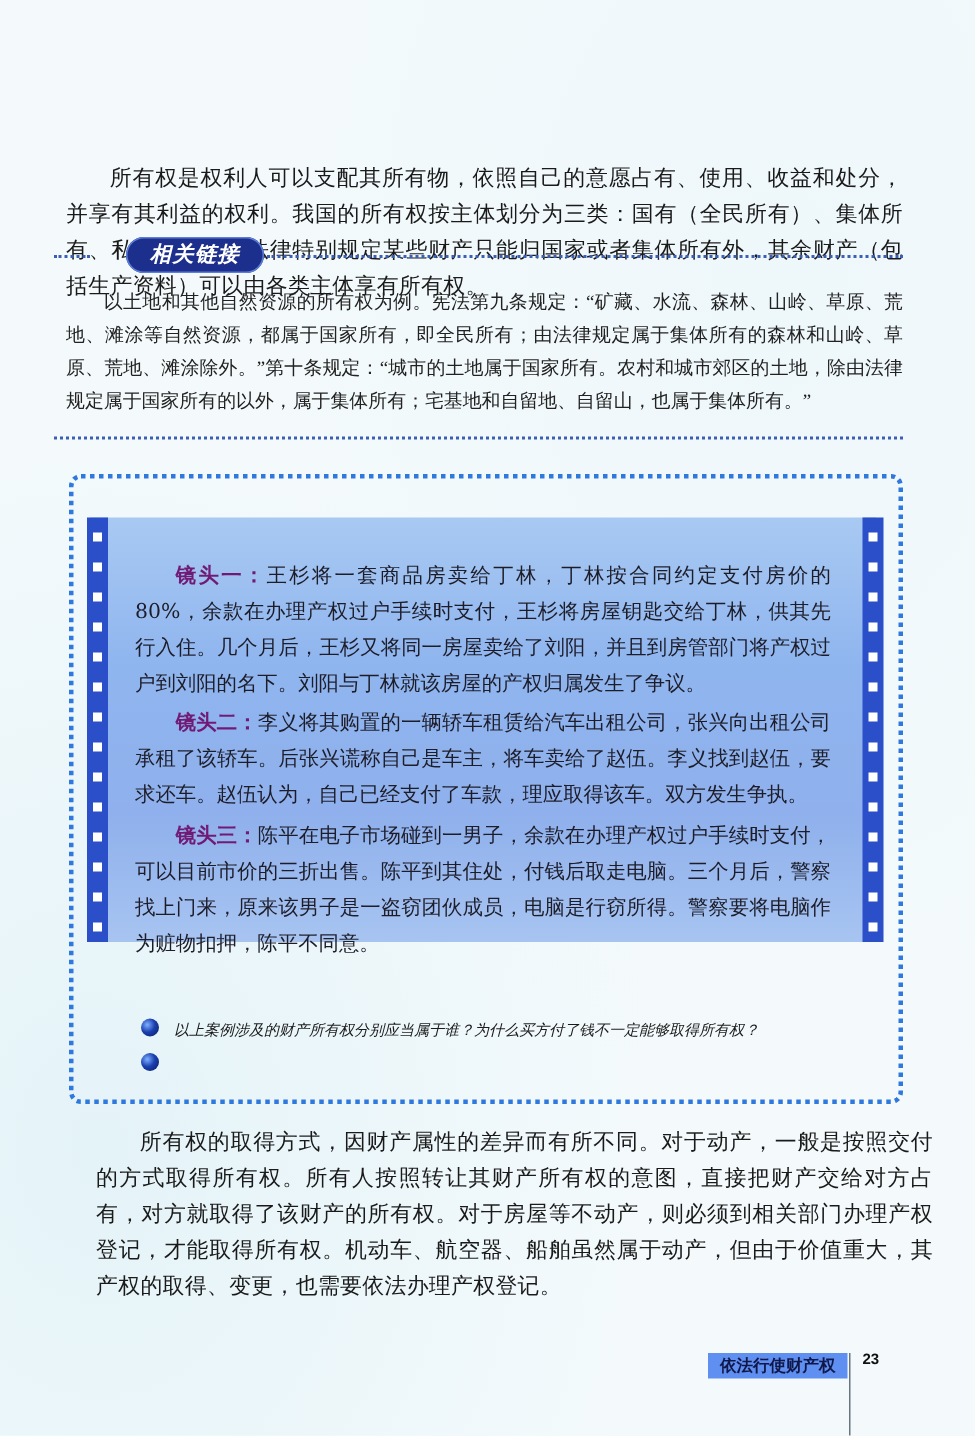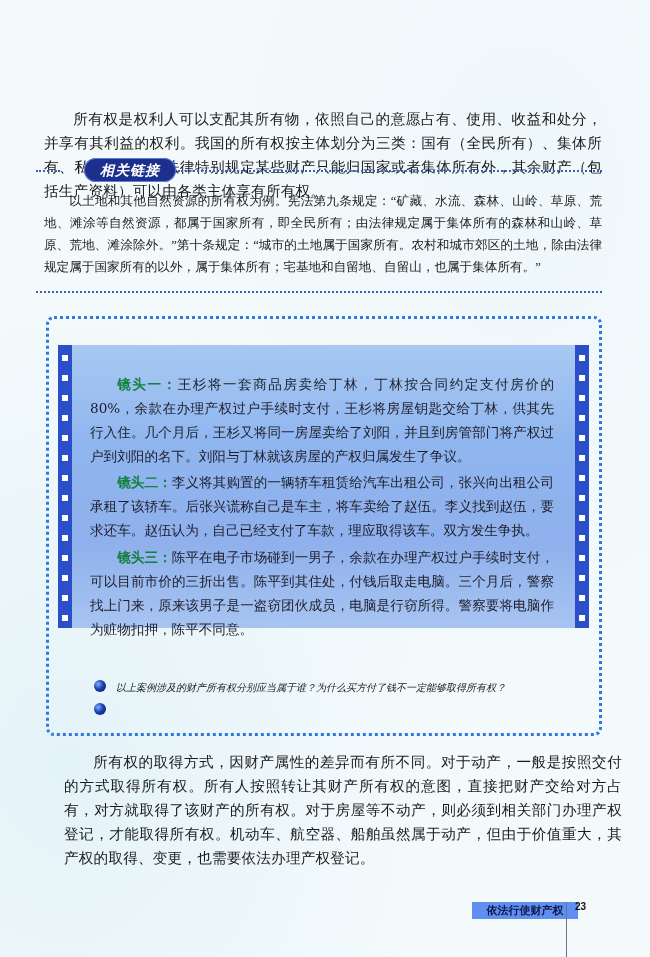--- a/index.html
+++ b/index.html
@@ -56,39 +56,39 @@
   .film-strip.left { left:58px; }
   .film-strip.right { left:575px; }
   .film-strip .hole {
     position:absolute; left:4px; width:6px; height:6px; background:#ffffff;
   }
   .case-text {
     position:absolute; left:90px; width:464px;
     font-size:13.6px; line-height:24px; text-indent:2em; text-align:justify;
     color:#1d1d2a;
   }
-  .case-text .lead { color:#15803d; font-weight:bold; }
+  .case-text .lead { color:#701a75; font-weight:bold; }
   #case1 { top:372px; }
   #case2 { top:470px; }
   #case3 { top:545px; }
 
   .question {
     position:absolute; left:94px; font-size:10px; line-height:20px;
     font-family:"DejaVu Serif", serif; font-style:italic; color:#1a1a1a;
   }
   .question .bullet {
     display:inline-block; width:12px; height:12px; border-radius:50%;
     background: radial-gradient(circle at 35% 35%, #7fb0ff 0%, #1a3fb0 45%, #061a5a 100%);
     vertical-align:-1px; margin-right:10px;
   }
   #q1 { top:678px; }
   #q2 { top:701px; }
 
   .footer-tag {
-    position:absolute; left:472px; top:902px; width:106px; height:17px;
+    position:absolute; left:472px; top:902px; width:93px; height:17px;
     background:#5f8ff0; color:#10184a; font-family:"DejaVu Sans", sans-serif;
     font-weight:bold; font-size:11px; line-height:17px; text-align:center;
   }
   .footer-line {
     position:absolute; left:566px; top:902px; width:1px; height:55px; background:#6b7580;
   }
   .page-number {
     position:absolute; left:575px; top:901px; font-family:"Liberation Sans", sans-serif;
     font-size:10px; font-weight:bold; color:#111;
   }

